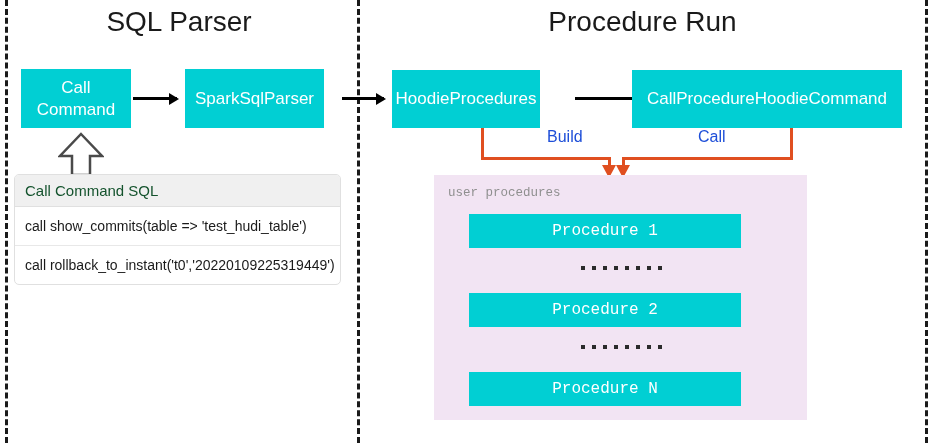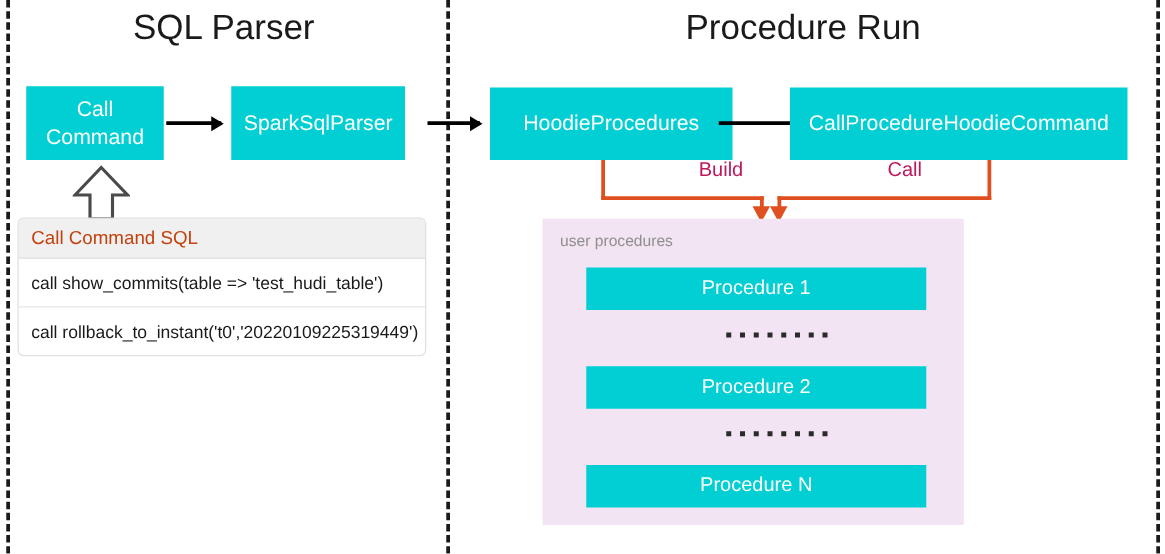--- a/index.html
+++ b/index.html
@@ -51,21 +51,21 @@
     display: flex;
     align-items: center;
     justify-content: center;
     text-align: center;
     font-size: 17px;
     line-height: 1.25;
     box-sizing: border-box;
   }
   #box-call-command        { left: 21px;  top: 69px;  width: 110px; height: 59px; }
   #box-spark-sql-parser    { left: 185px; top: 69px; width: 139px; height: 59px; }
-  #box-hoodie-procedures   { left: 392px; top: 70px; width: 194px; height: 58px; }
+  #box-hoodie-procedures   { left: 392px; top: 70px; width: 148px; height: 58px; }
   #box-call-procedure-cmd  { left: 632px; top: 70px; width: 270px; height: 58px; }
 
   
   .harrow {
     position: absolute;
     height: 3px;
     background: #000000;
   }
   .harrow::after {
     content: "";
@@ -99,21 +99,21 @@
     border: 1px solid #e0e0e0;
     border-radius: 5px;
     background: #ffffff;
     box-sizing: border-box;
     overflow: hidden;
   }
   #sql-table .thead {
     background: #f0f0f0;
     padding: 7px 10px;
     font-size: 15px;
-    color: #c2410c;
+    color: #14532d;
     border-bottom: 1px solid #e0e0e0;
   }
   #sql-table .trow {
     padding: 11px 10px;
     font-size: 14px;
     color: #1a1a1a;
     border-bottom: 1px solid #e8e8e8;
     white-space: nowrap;
   }
   #sql-table .trow:last-child { border-bottom: none; }
@@ -132,39 +132,39 @@
     width: 0;
     height: 0;
     border-top: 13px solid #e04f20;
     border-left: 7px solid transparent;
     border-right: 7px solid transparent;
   }
 
   .conn-label {
     position: absolute;
     font-size: 16px;
-    color: #be185d;
+    color: #1d4ed8;
     text-align: right;
     white-space: nowrap;
     background: #ffffff;
     padding: 0 4px;
-    margin-left: 12px;
   }
   #label-build { left: 543px; top: 128px; }
   #label-call  { left: 694px; top: 128px; }
 
   
   #user-procedures-panel {
     position: absolute;
     left: 434px;
     top: 175px;
-    width: 337px;
+    width: 373px;
     height: 245px;
     background: #f3e5f5;
     background: #f2e4f3;
+    font-family: Liberation Mono, monospace;
   }
   #user-procedures-label {
     position: absolute;
     left: 14px;
     top: 11px;
     font-size: 12.5px;
     color: #8f8f8f;
   }
   .proc-bar {
     position: absolute;

